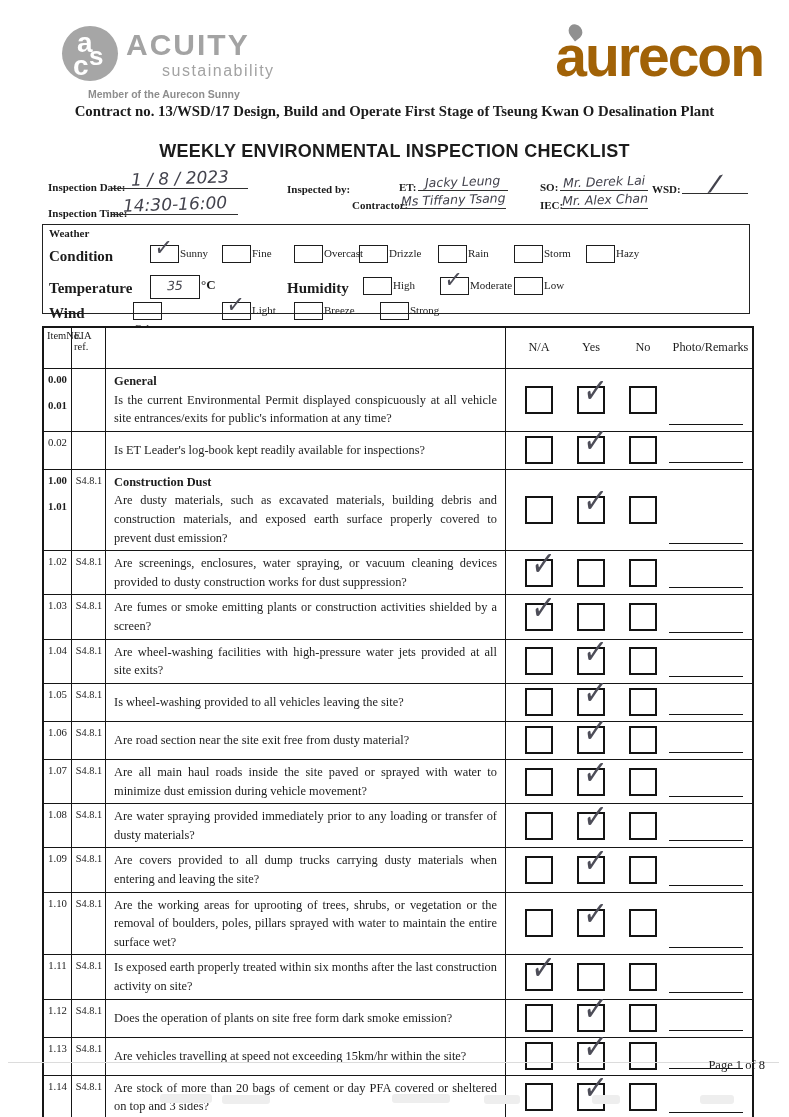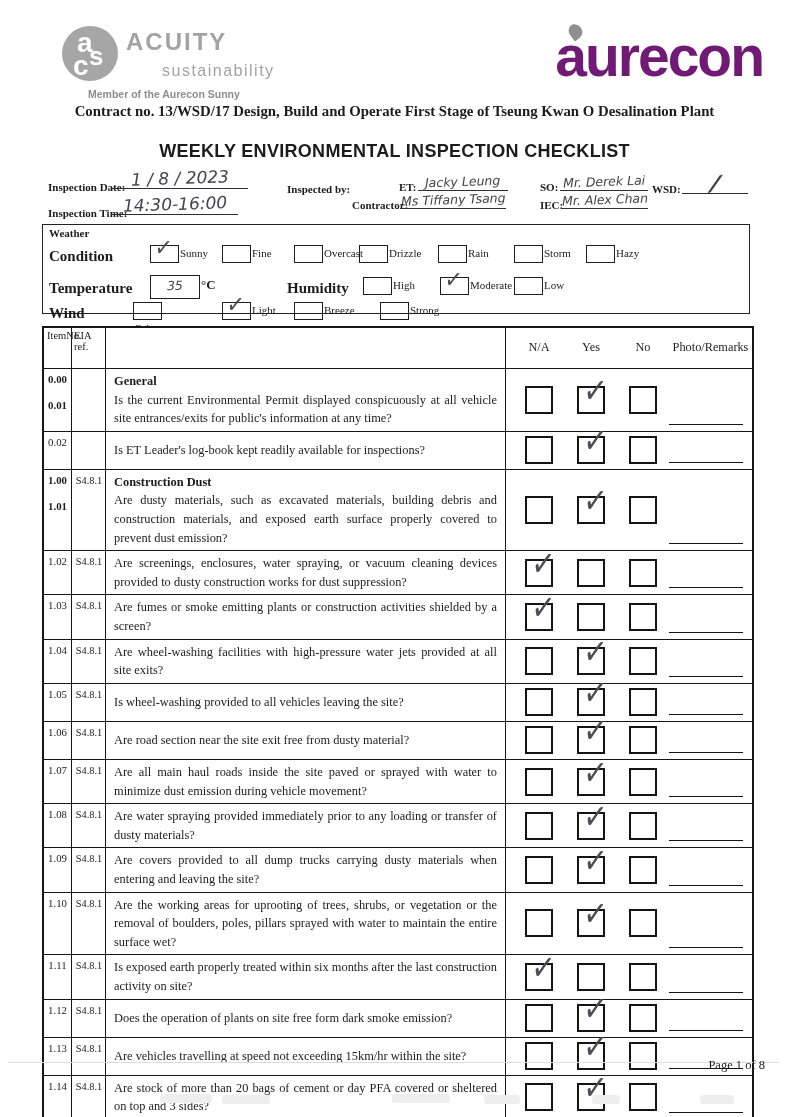--- a/index.html
+++ b/index.html
@@ -7,27 +7,27 @@
         font-family:"Liberation Serif",serif;color:#1c1c1c;}
 
   
   .acuity{position:absolute;left:62px;top:24px;width:250px;height:82px;}
   .badge{position:absolute;left:0;top:2px;width:56px;height:55px;border-radius:50%;background:#a6a6a6;}
   .badge span{position:absolute;color:#ffffff;font-family:"Liberation Sans",sans-serif;font-weight:bold;line-height:1;}
   .badge .l-a{left:15px;top:3px;font-size:28px;}
   .badge .l-s{left:27px;top:17px;font-size:26px;}
   .badge .l-c{left:11px;top:26px;font-size:28px;}
   .acuity-name{position:absolute;left:64px;top:4px;font-family:"Liberation Sans",sans-serif;font-weight:bold;
-               font-size:24px;color:#a3a3a3;letter-spacing:2px;}
+               font-size:30px;color:#a3a3a3;letter-spacing:2px;}
   .acuity-sub{position:absolute;left:100px;top:38px;font-family:"Liberation Sans",sans-serif;
               font-size:16px;color:#a3a3a3;letter-spacing:1.5px;}
   .member{position:absolute;left:26px;top:64px;font-family:"Liberation Sans",sans-serif;
           font-size:10.5px;font-weight:bold;color:#8d8d8d;}
   .aurecon{position:absolute;right:26px;top:28px;font-family:"Liberation Sans",sans-serif;font-weight:bold;
-           font-size:57px;color:#701a75;letter-spacing:-2px;line-height:1;}
+           font-size:57px;color:#a16207;letter-spacing:-2px;line-height:1;}
   .leaf{position:absolute;left:14px;top:-4px;width:13px;height:15px;background:#909090;
         border-radius:65% 65% 65% 0;transform:rotate(-38deg);}
 
   
   .contract{position:absolute;left:0;right:0;top:103px;text-align:center;font-weight:bold;font-size:14.8px;}
   .checklist{position:absolute;left:0;right:0;top:141px;text-align:center;font-weight:bold;
              font-size:18px;font-family:"Liberation Sans",sans-serif;letter-spacing:.3px;}
 
   
   .flabel{position:absolute;font-weight:bold;font-size:11px;}

